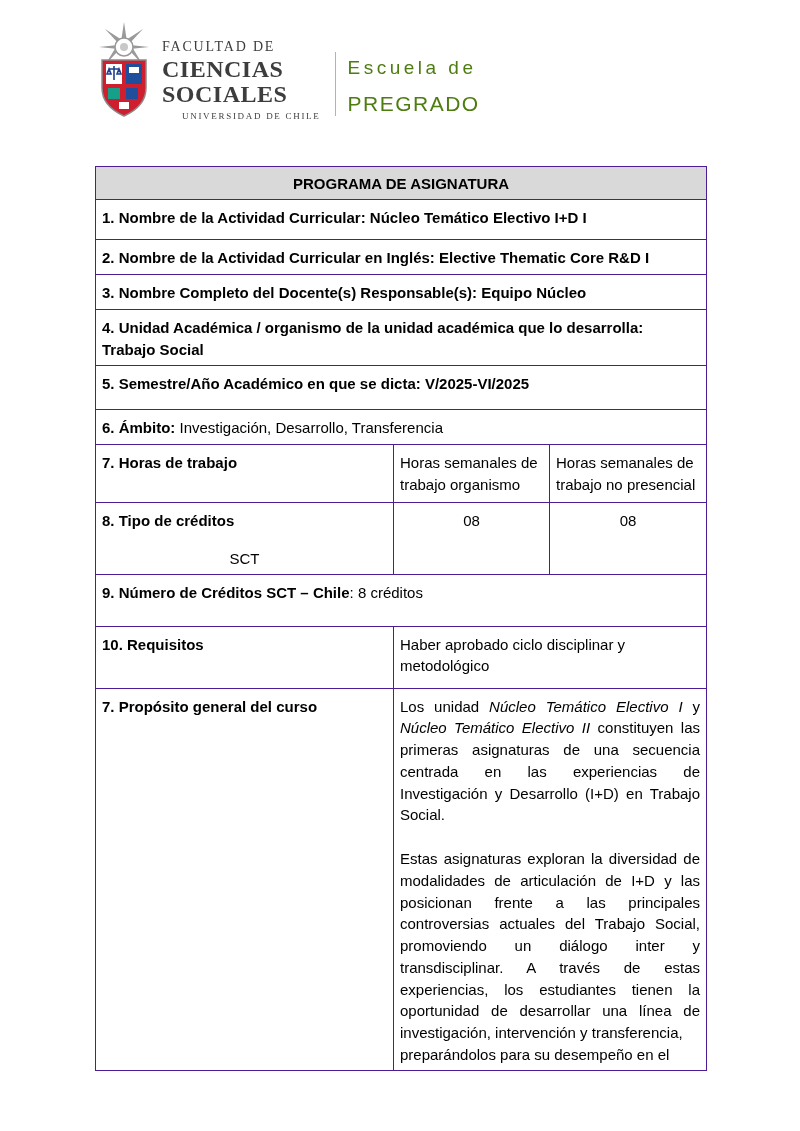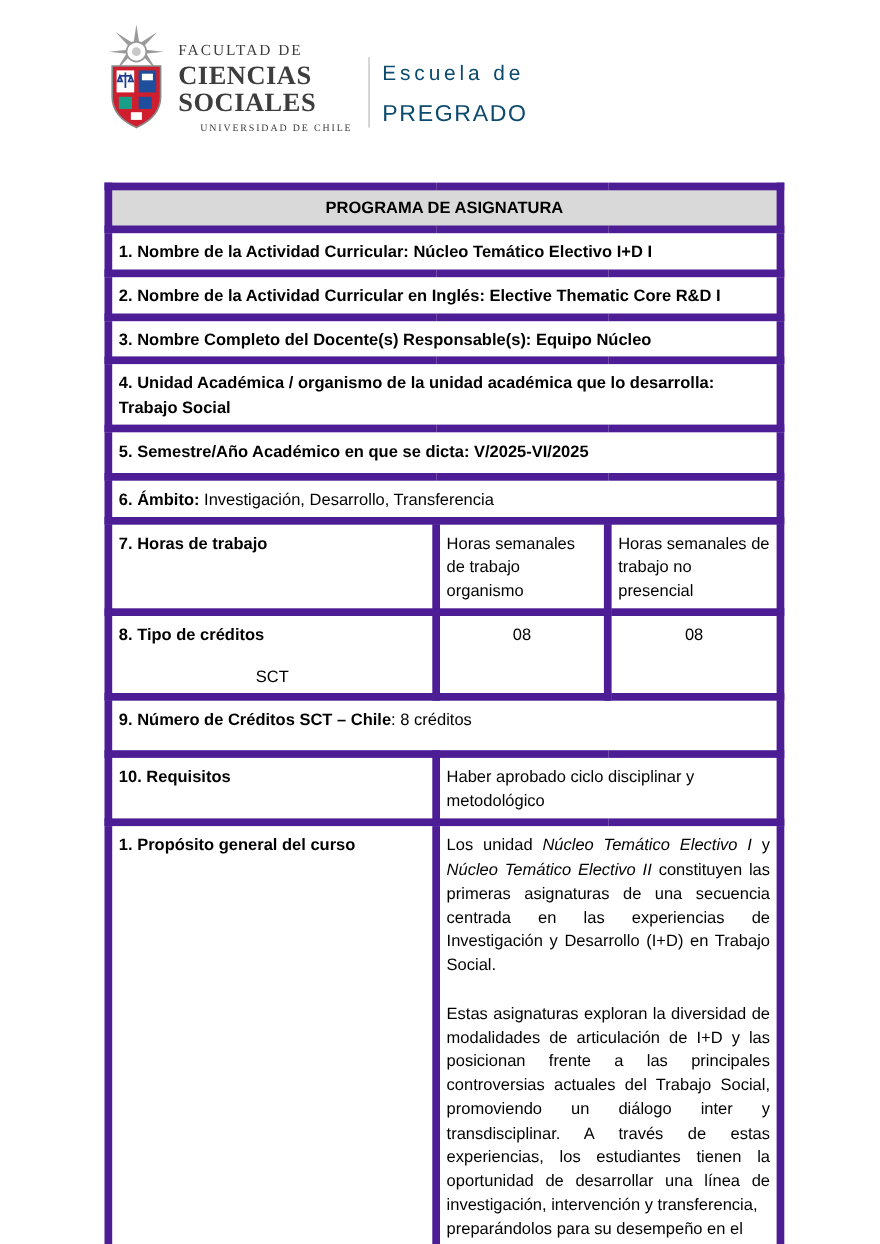--- a/index.html
+++ b/index.html
@@ -13,27 +13,27 @@
   .page { position:relative; width:800px; height:1131px; padding:14px 0 0 95px; background:#fff; }
 
   
   .logo-row { display:flex; align-items:center; height:112px; }
   .crest { width:58px; height:100px; flex:0 0 auto; }
   .faculty { font-family:"Liberation Serif", serif; color:#3d3d3d; margin-left:9px; margin-top:20px; }
   .fac-small { font-size:14px; letter-spacing:1.8px; margin-bottom:2px; }
   .fac-big { font-size:24px; font-weight:bold; letter-spacing:0.5px; line-height:1.04; }
   .univ { font-size:9px; letter-spacing:1.7px; margin-top:4px; color:#3d3d3d;margin-left:20px; }
   .v-divider { width:1px; background:#b3b3b3; height:64px; margin:28px 12px 0 14px; }
-  .school { color:#0c4a6e; margin-top:32px; }
+  .school { color:#4d7c0f; margin-top:32px; }
   .school-top { font-size:19px; letter-spacing:3.5px; }
   .school-bottom { font-size:21px; font-weight:normal; letter-spacing:1.5px; margin-top:13px; }
 
   
   table.syllabus { width:611px; border-collapse:collapse; table-layout:fixed; margin-top:40px; font-size:15px; }
-  table.syllabus td { border:7px solid #4c1d95; padding:7px 6px 4px 6px; vertical-align:top; line-height:1.45; }
+  table.syllabus td { border:1px solid #4c1d95; padding:7px 6px 4px 6px; vertical-align:top; line-height:1.45; }
   tr.r-title { height:33px; }
   tr.r-title td { background:#d9d9d9; text-align:center; font-weight:700; padding-top:6px; }
   tr.r1 { height:40px; }
   tr.r2 { height:35px; }
   tr.r3 { height:35px; }
   tr.r4 { height:56px; }
   tr.r5 { height:44px; }
   tr.r6 { height:35px; }
   tr.r7 { height:58px; }
   tr.r8 { height:66px; }
@@ -148,21 +148,21 @@
     <tr class="r9">
       <td colspan="3"><span class="b">9.  Número de Créditos SCT – Chile</span><span>: 8 créditos</span></td>
     </tr>
 
     <tr class="r10">
       <td class="b">10.  Requisitos</td>
       <td colspan="2" class="lh-med">Haber aprobado ciclo disciplinar y metodológico</td>
     </tr>
 
     <tr class="r11">
-      <td class="b">1. Propósito general del curso</td>
+      <td class="b">7. Propósito general del curso</td>
       <td colspan="2">
         <p class="p-just gap-after"><span>Los unidad </span><em>Núcleo Temático Electivo I</em><span> y </span><em>Núcleo Temático Electivo II</em><span> constituyen las primeras asignaturas de una secuencia centrada en las experiencias de Investigación y Desarrollo (I+D) en Trabajo Social.</span></p>
         <p class="p-just">Estas asignaturas exploran la diversidad de modalidades de articulación de I+D y las posicionan frente a las principales controversias actuales del Trabajo Social, promoviendo un diálogo inter y transdisciplinar. A través de estas experiencias, los estudiantes tienen la oportunidad de desarrollar una línea de investigación, intervención y transferencia,</p>
         <p>preparándolos para su desempeño en el</p>
       </td>
     </tr>
   </tbody>
     </table>
 
 </div>

